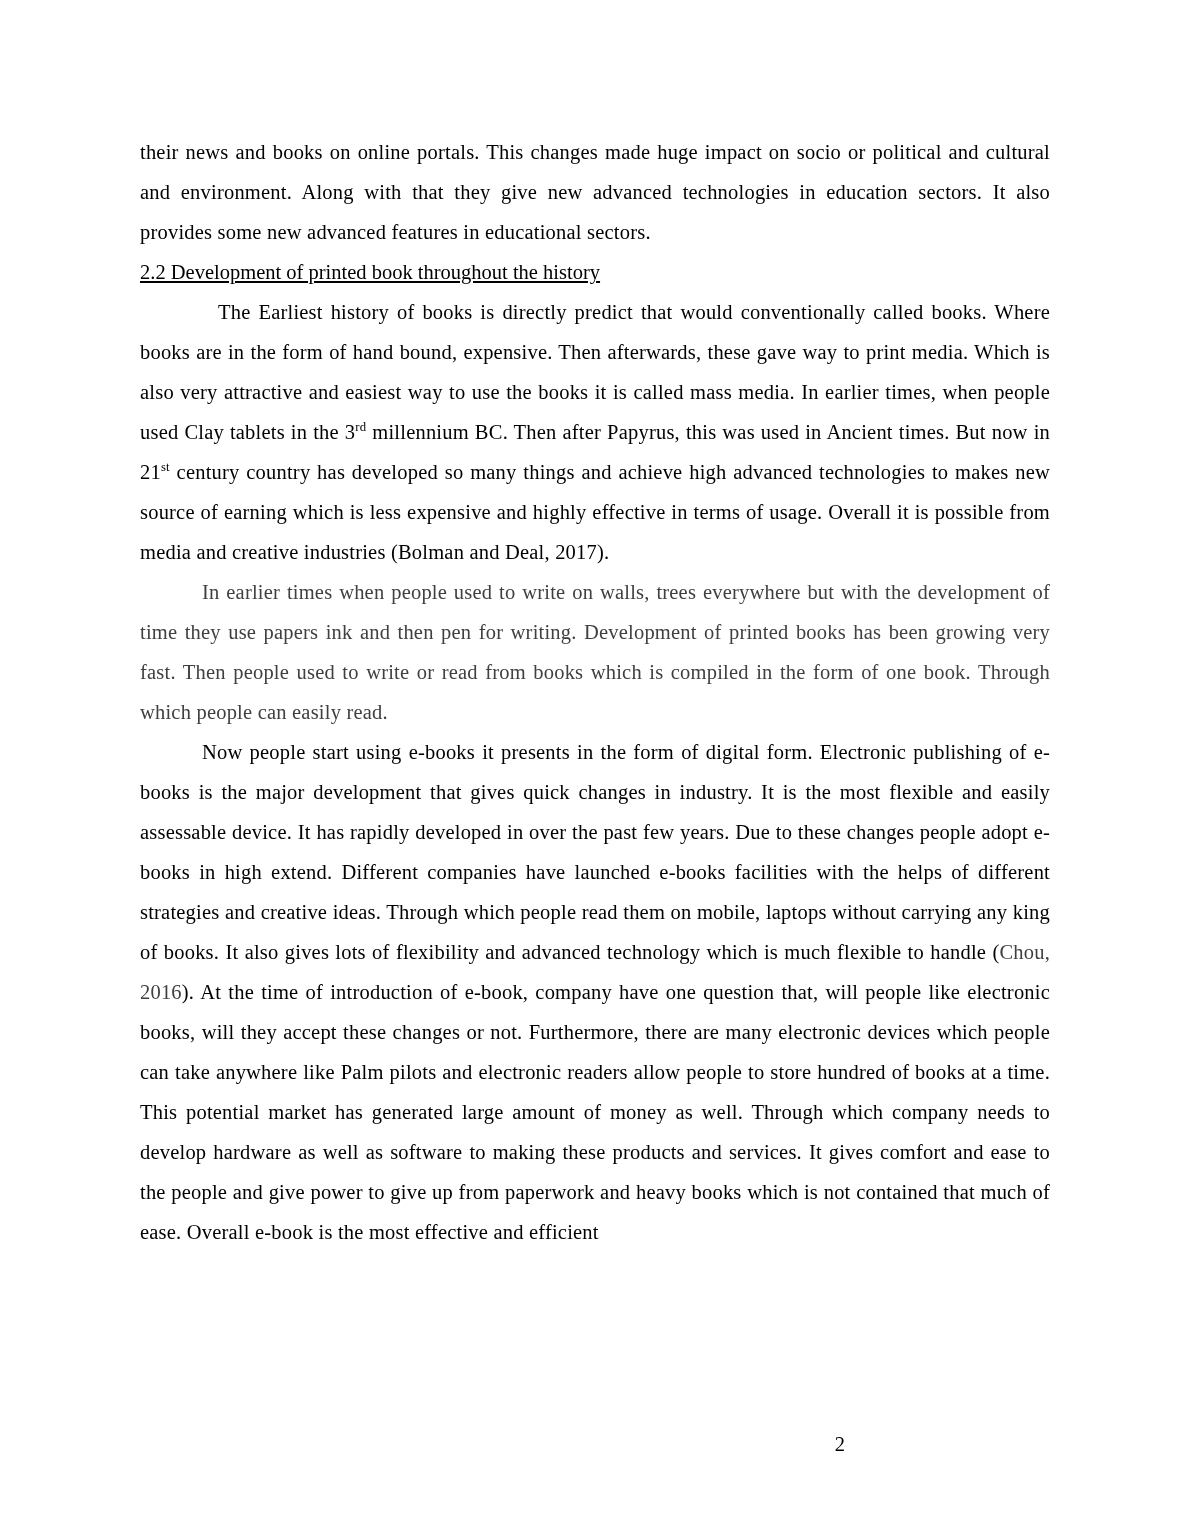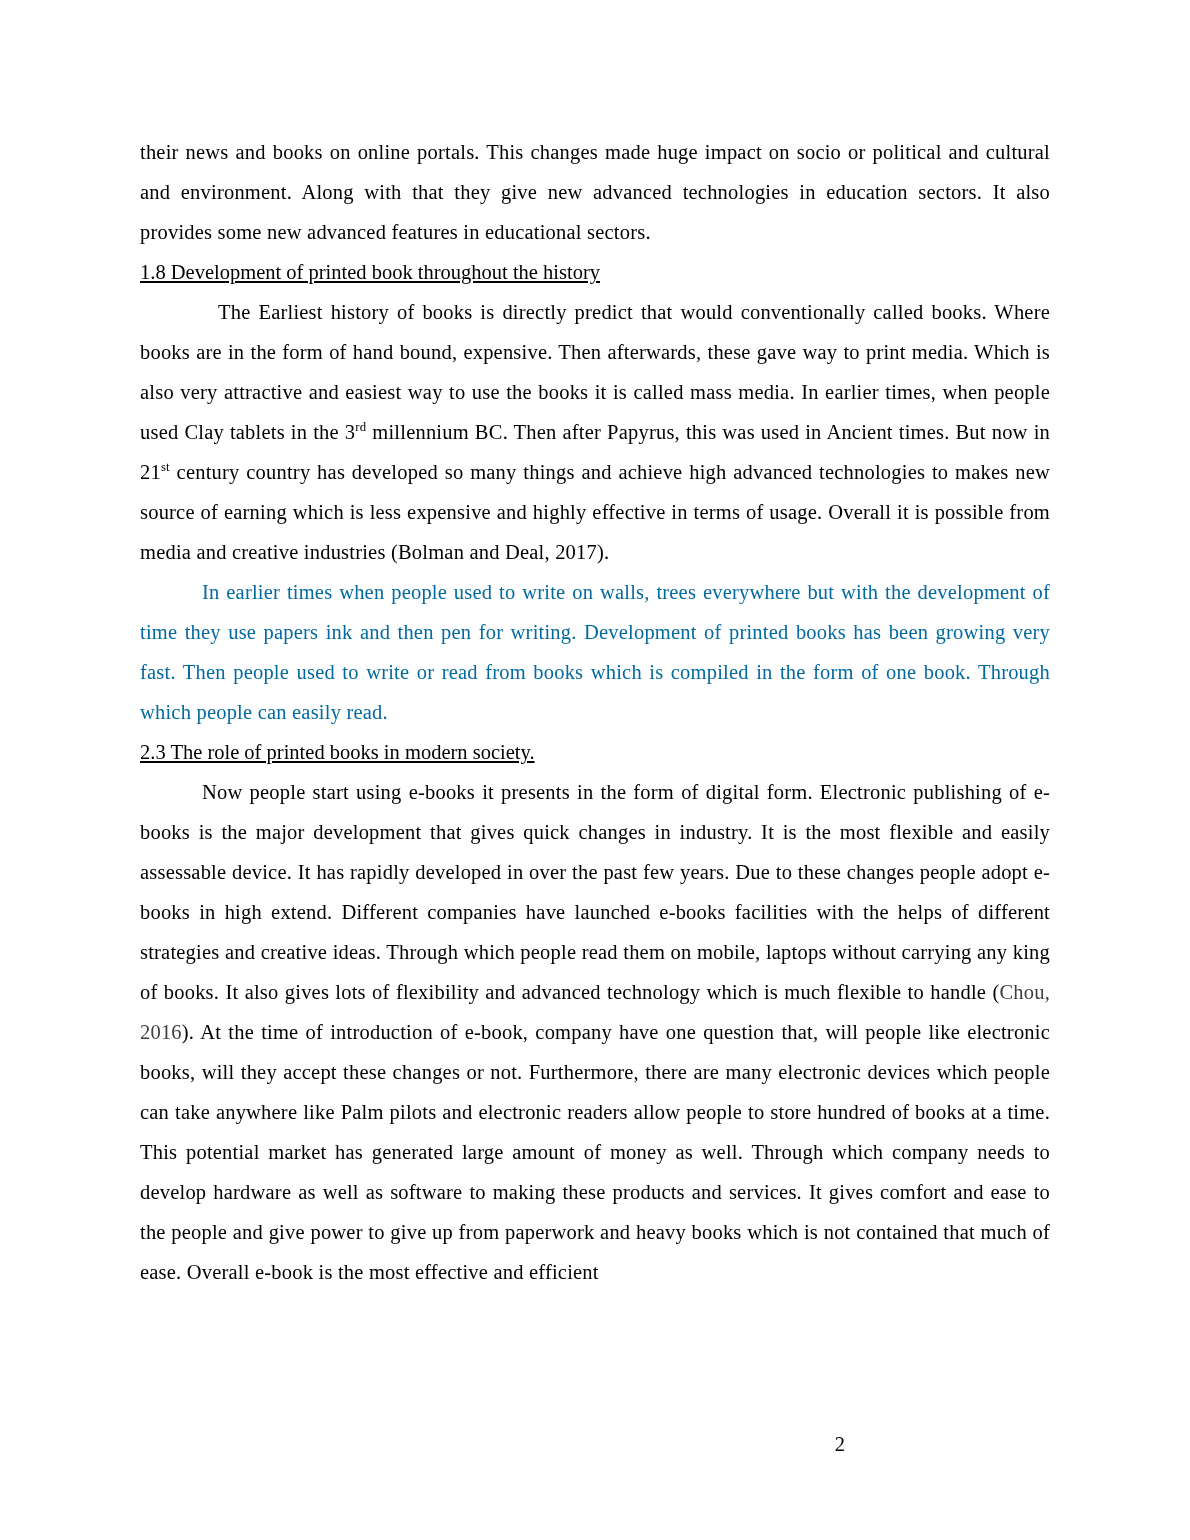--- a/index.html
+++ b/index.html
@@ -45,21 +45,21 @@
     width: 78px;
   }
   .heading {
     margin: 0;
     font-size: 20.5px;
     line-height: 40px;
     text-decoration: underline;
     text-align: left;
   }
   .highlight {
-    color: #0369a1;
+    color: #404040;
   }
   .cite {
     color: #3f3f3f;
   }
   sup {
     font-size: 0.62em;
     vertical-align: super;
     line-height: 0;
     margin-top: 11px;
   }
@@ -73,26 +73,25 @@
   }
 </style>
 </head>
 <body>
 
 <div class="page">
   <div class="doc-body">
 
     <p class="para">their news and books on online portals. This changes made huge impact on socio or political and cultural and environment. Along with that they give new advanced technologies in education sectors.  It also provides some new advanced features in educational sectors.</p>
 
-    <div class="heading">1.8 Development of printed book throughout the history </div>
+    <div class="heading">2.2 Development of printed book throughout the history </div>
 
     <p class="para indent-wide"><span>The Earliest history of books is directly predict that would conventionally called books. Where books are in the form of hand bound, expensive. Then afterwards, these gave way to print media. Which is also very attractive and easiest way to use the books it is called mass media. In earlier times, when people used Clay tablets in the 3</span><sup>rd</sup><span> millennium BC. Then after Papyrus, this was used in Ancient times. But now in 21</span><sup>st</sup><span> century country has developed so many things and achieve high advanced technologies to makes new source of earning which is less expensive and highly effective in terms of usage. Overall it is possible from media and creative industries (Bolman and Deal, 2017).</span></p>
 
     <p class="para indent highlight">In earlier times when people used to write on walls, trees everywhere but with the development of time they use papers ink and then pen for writing. Development of printed books has been growing very fast. Then people used to write or read from books which is compiled in the form of one book. Through which people can easily read.</p>
 
-    <div class="heading">2.3 The role of printed books in modern society.</div>
 
     <p class="para indent"><span>Now people start using e-books it presents in the form of digital form. Electronic publishing of e-books is the major development that gives quick changes in industry. It is the most flexible and easily assessable device. It has rapidly developed in over the past few years. Due to these changes people adopt e-books in high extend. Different companies have launched e-books facilities with the helps of different strategies and creative ideas. Through which people read them on mobile, laptops without carrying any king of books. It also gives lots of flexibility and advanced technology which is much flexible to handle (</span><span class="cite">Chou, 2016</span><span>). At the time of introduction of e-book, company have one question that, will people like electronic books, will they accept these changes or not. Furthermore, there are many electronic devices which people can take anywhere like Palm pilots and electronic readers allow people to store hundred of books at a time. This potential market has generated large amount of money as well. Through which company needs to develop hardware as well as software to making these products and services. It gives comfort and ease to the people and give power to give up from paperwork and heavy books which is not contained that much of ease. Overall e-book is the most effective and efficient</span></p>
 
   </div>
 
   <div class="page-number">2</div>
 </div>
 
 </body></html>

